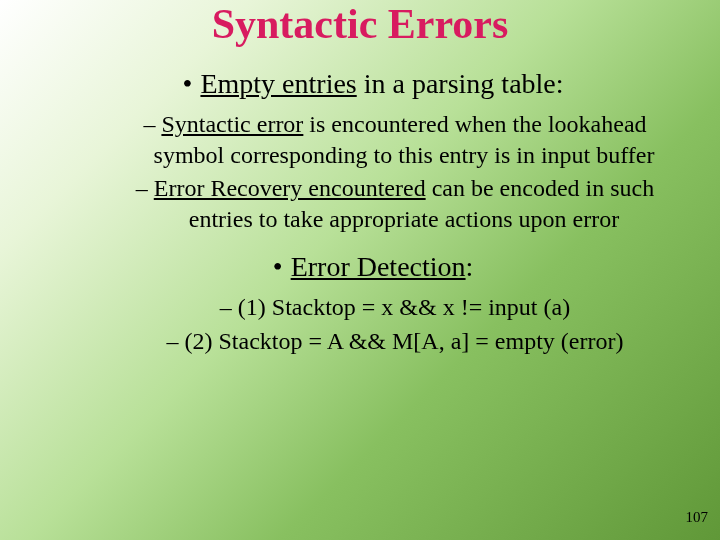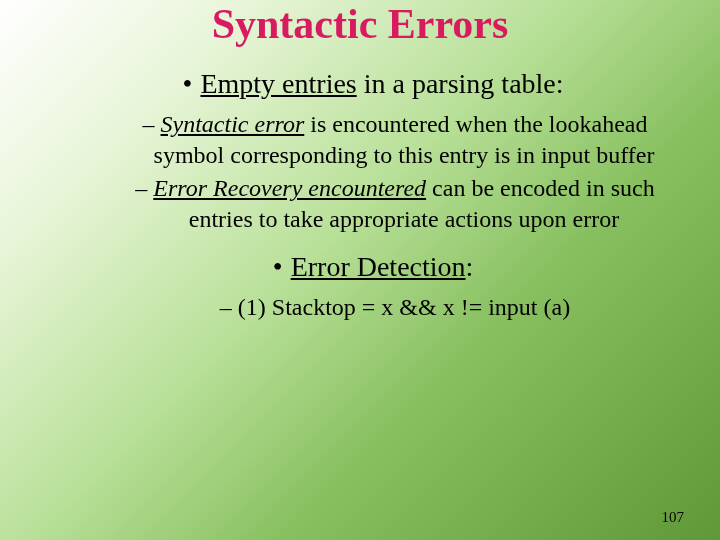--- a/index.html
+++ b/index.html
@@ -51,26 +51,25 @@
     font-size: 24px;
     line-height: 1.28;
     margin-bottom: 3px;
     text-indent: -18px;
     padding-left: 18px;
   }
   .sub-dash {
   }
   .sub-em {
     text-decoration: underline;
-    font-style: italic;
   }
   .page-num {
     position: absolute;
     bottom: 14px;
-    right: 36px;
+    right: 12px;
     font-size: 15px;
     color: #000;
   }
 </style>
 </head>
 <body>
 
 <div class="title">Syntactic Errors</div>
 
 <div class="content">
@@ -87,17 +86,20 @@
     </div>
   </div>
 
   <div class="bullet-row">
     <span class="bullet-dot">•</span><span class="bullet-text"><span class="bullet-em">Error Detection</span><span>:</span></span>
   </div>
   <div class="sub-list">
     <div class="sub-row">
       <span class="sub-dash">–</span> <span>(1) Stacktop = x  &amp;&amp; x != input (a)</span>
     </div>
+    <div class="sub-row">
+      <span class="sub-dash">–</span> <span>(2) Stacktop = A &amp;&amp; M[A, a] = empty (error)</span>
+    </div>
   </div>
 
 </div>
 
 <div class="page-num">107</div>
 
 </body></html>

